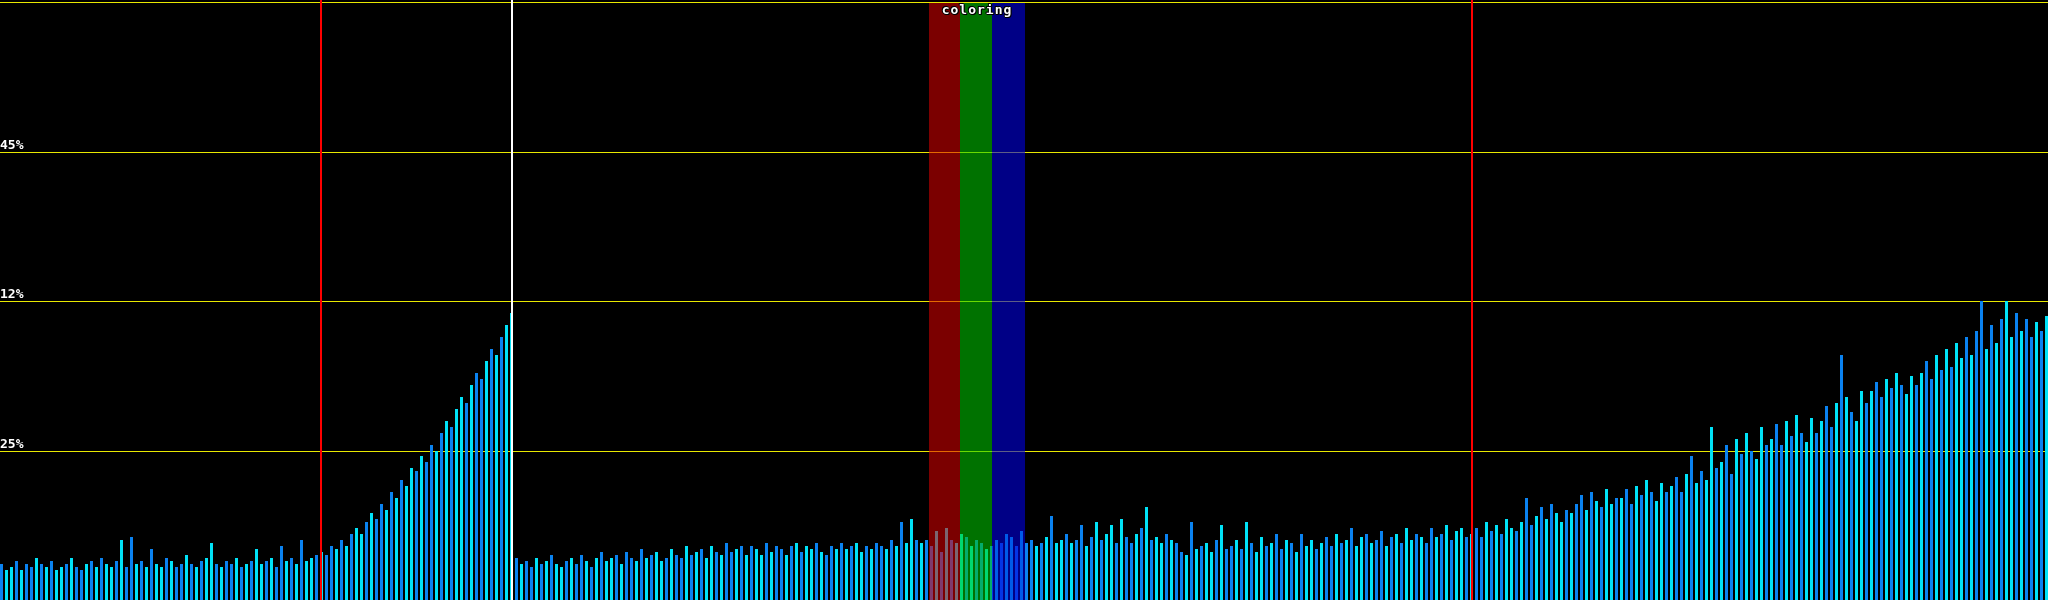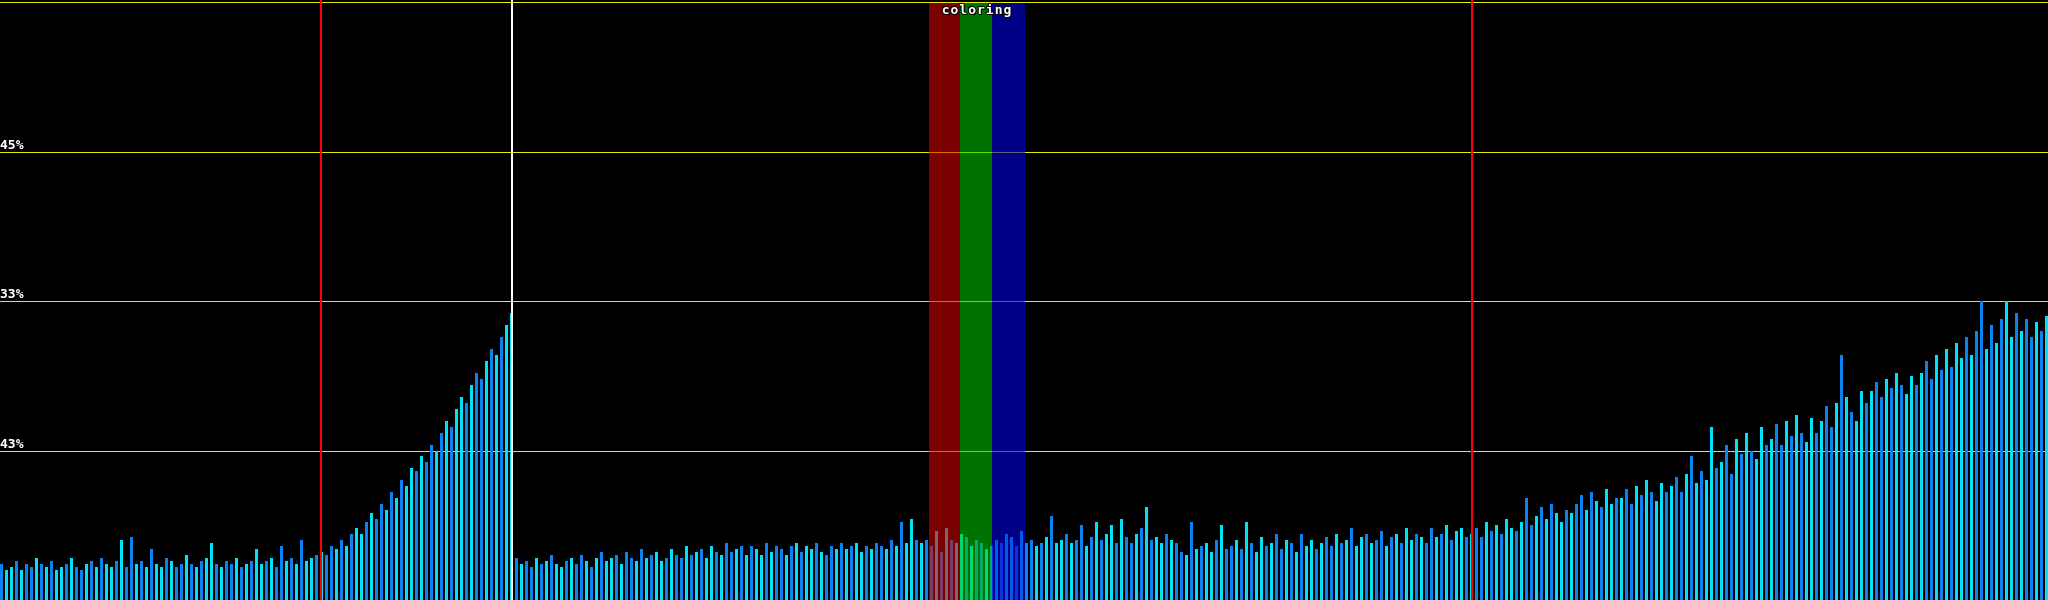--- a/index.html
+++ b/index.html
@@ -29,22 +29,22 @@
 </style>
 </head>
 <body>
 
 <div id="chart">
   <div class="overlay-label" style="color: rgb(255, 255, 255);">coloring</div>
 <div class="gridline" style="top: 450.5px; background: rgb(232, 232, 0);"></div>
     <div class="gridline" style="top: 301px; background: rgb(232, 232, 0);"></div>
     <div class="gridline" style="top: 151.5px; background: rgb(232, 232, 0);"></div>
     <div class="gridline" style="top: 2px; background: rgb(232, 232, 0);"></div>
-    <div class="ylabel" style="top: 436.5px; color: rgb(255, 255, 255);">43%</div>
-    <div class="ylabel" style="top: 287px; color: rgb(255, 255, 255);">33%</div>
+    <div class="ylabel" style="top: 436.5px; color: rgb(255, 255, 255);">25%</div>
+    <div class="ylabel" style="top: 287px; color: rgb(255, 255, 255);">12%</div>
     <div class="ylabel" style="top: 137.5px; color: rgb(255, 255, 255);">45%</div>
     <div class="bar" style="left: 0px; width: 3px; height: 35.88px; background: rgb(10, 130, 240);"></div>
     <div class="bar" style="left: 5px; width: 3px; height: 29.9px; background: rgb(0, 226, 248);"></div>
     <div class="bar" style="left: 10px; width: 3px; height: 32.89px; background: rgb(0, 226, 248);"></div>
     <div class="bar" style="left: 15px; width: 3px; height: 38.87px; background: rgb(10, 130, 240);"></div>
     <div class="bar" style="left: 20px; width: 3px; height: 29.9px; background: rgb(0, 226, 248);"></div>
     <div class="bar" style="left: 25px; width: 3px; height: 35.88px; background: rgb(10, 130, 240);"></div>
     <div class="bar" style="left: 30px; width: 3px; height: 32.89px; background: rgb(10, 130, 240);"></div>
     <div class="bar" style="left: 35px; width: 3px; height: 41.86px; background: rgb(0, 226, 248);"></div>
     <div class="bar" style="left: 40px; width: 3px; height: 35.88px; background: rgb(10, 130, 240);"></div>

